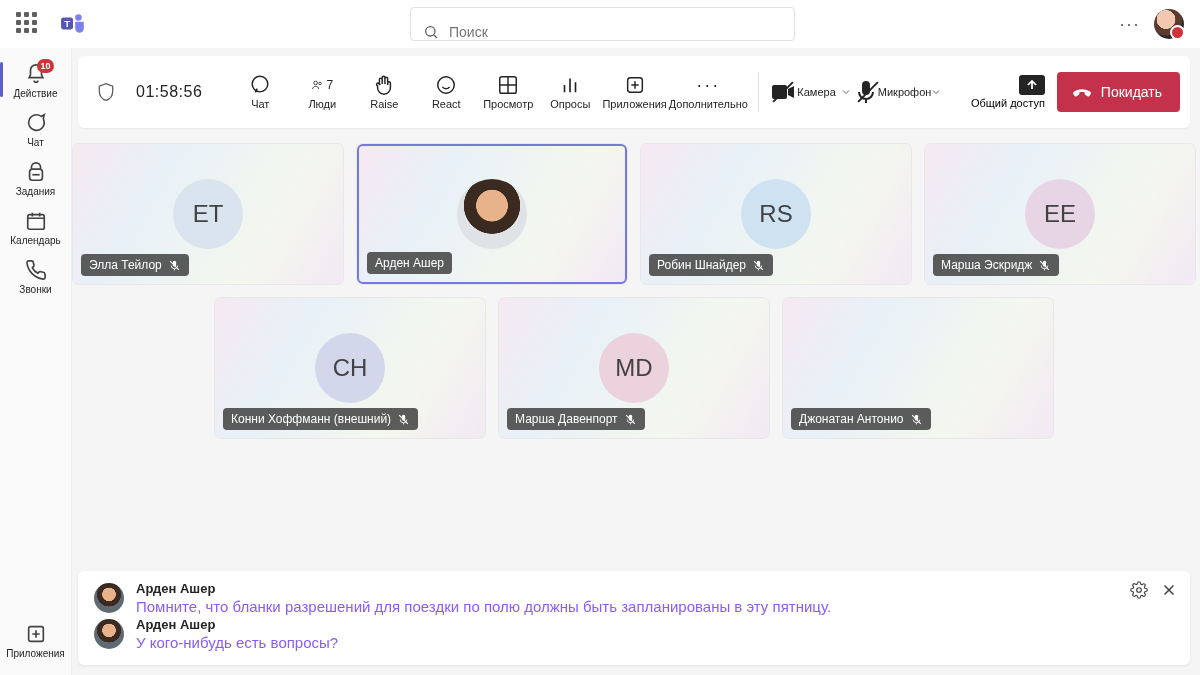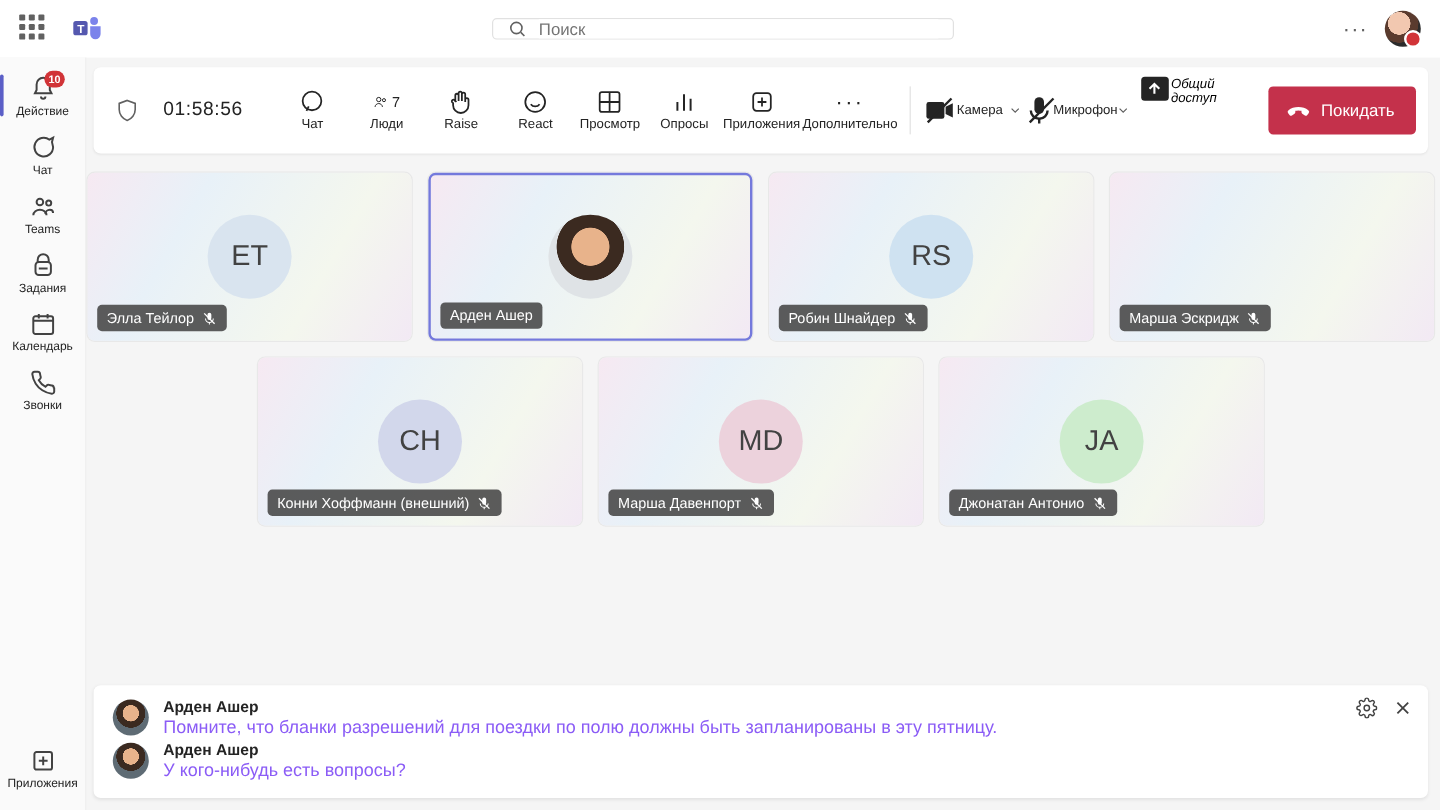--- a/index.html
+++ b/index.html
@@ -5,21 +5,21 @@
   * { box-sizing: border-box; margin: 0; padding: 0; }
   html, body { width: 1200px; height: 675px; font-family: "Segoe UI", Arial, sans-serif; background: #f5f5f5; overflow: hidden; }
   .app { display: flex; flex-direction: column; width: 100%; height: 100%; }
 
   
   .topbar { height: 48px; display: flex; align-items: center; padding: 0 16px; background: #fff; }
   .waffle { width: 24px; height: 24px; display: grid; grid-template-columns: repeat(3,5px); grid-template-rows: repeat(3,5px); gap: 3px; cursor: pointer; }
   .waffle span { background: #616161; border-radius: 1px; }
   .teams-logo { margin-left: 20px; color: #5558AF; cursor: pointer; }
   .search-wrap { flex: 1; display: flex; justify-content: center; }
-  .search { width: 385px; height: 18px; border: 1px solid #e1e1e1; border-radius: 4px; background: #fff; display: flex; align-items: flex-end; padding: 0 12px; gap: 10px; }
+  .search { width: 385px; height: 34px; border: 1px solid #e1e1e1; border-radius: 4px; background: #fff; display: flex; align-items: flex-end; padding: 0 12px; gap: 10px; }
   .search svg { color: #616161; }
   .search input { border: none; outline: none; font-size: 14px; flex: 1; color: #242424; }
   .topbar-right { display: flex; align-items: center; gap: 14px; }
   .ellipsis { color: #616161; font-size: 18px; cursor: pointer; letter-spacing: 1px; }
   .avatar-me { width: 30px; height: 30px; border-radius: 50%; position: relative; background: radial-gradient(circle at 40% 35%, #f2c8b0 0 35%, #5a3b2e 36% 60%, #2b2b2b 61% 100%); }
   .avatar-me::after { content:""; position:absolute; right:-1px; bottom:-1px; width:11px; height:11px; border-radius:50%; background:#d13438; border:2px solid #fff; }
 
   
   .body { flex: 1; display: flex; min-height: 0; }
 
@@ -43,21 +43,21 @@
   .tbtn .ticon { width:22px; height:22px; display:flex; align-items:center; justify-content:center; color:#242424; }
   .tbtn .count { margin-left:3px; font-size:12px; }
   .tbtn-row { display:flex; align-items:center; }
   .tbtn.more .ticon { font-size:18px; letter-spacing:2px; }
   .vsep { width:1px; height:40px; background:#e1e1e1; margin:0 6px; }
   .av-group { display:flex; align-items:center; gap:0; }
   .av-btn { display:flex; flex-direction:row; align-items:center; justify-content:center; width:66px; height:56px; cursor:pointer; font-size:11px; gap:2px; color:#242424; }
   .av-btn .ticon { width:24px; height:24px; display:flex; align-items:center; justify-content:center; color:#242424; position:relative; }
   .chev { width:18px; height:56px; display:flex; align-items:center; justify-content:center; color:#616161; cursor:pointer; }
   .slashline { position:absolute; width:28px; height:2px; background:#242424; transform:rotate(-45deg); top:11px; left:-2px; }
-  .share-btn { display:flex; flex-direction:row; align-items:flex-start; justify-content:center; width:100px; height:56px; cursor:pointer; font-size:11px; gap:2px;font-style:italic; }
+  .share-btn { display:flex; flex-direction:column; align-items:flex-end; justify-content:center; width:100px; height:56px; cursor:pointer; font-size:11px; gap:2px; }
   .share-btn .ticon { background:#242424; color:#fff; width:26px; height:20px; border-radius:3px; display:flex; align-items:center; justify-content:center; }
   .leave { background:#c4314b; color:#fff; height:40px; border:none; border-radius:4px; padding:0 18px 0 14px; display:flex; align-items:center; gap:8px; font-size:14px; cursor:pointer; margin-left:6px; }
 
   
   .grid-wrap { flex:1; display:flex; flex-direction:column; align-items:center; justify-content:flex-start; gap:14px; padding:0 0 4px; }
   .row { display:flex; gap:14px; }
   .tile { width:270px; height:140px; border-radius:6px; position:relative; background:linear-gradient(120deg,#f6e9f2 0%, #e8f1f8 30%, #f4f7ee 70%, #f2e9f4 100%); display:flex; align-items:center; justify-content:center; box-shadow:0 0 0 1px #e8e8e8; }
   .tile.highlight { border:2px solid #7479dc; }
   .avatar { width:70px; height:70px; border-radius:50%; display:flex; align-items:center; justify-content:center; font-size:24px; font-weight:400; color:#424242; }
   .avatar.photo { background: radial-gradient(circle at 50% 38%, #e8b38b 0 28%, #3b2a20 29% 50%, #dfe3e6 51% 100%); }
@@ -133,31 +133,20 @@
         <div class="ri-icon">
             <svg width="22" height="22" viewBox="0 0 24 24" fill="none" stroke="#424242" stroke-width="1.8">
               <path d="M21 11.5a8.5 8.5 0 1 1-3.3-6.7L21 3l-1 4z"></path>
             </svg>
           </div>
         <div class="ri-label">Чат</div>
       </div>
       <div class="rail-item">
         <div class="ri-icon">
             <svg width="22" height="22" viewBox="0 0 24 24" fill="none" stroke="#424242" stroke-width="1.8">
-              <circle cx="9" cy="8" r="3"></circle>
-              <circle cx="17" cy="9" r="2.3"></circle>
-              <path d="M3 20c0-3 3-5 6-5s6 2 6 5"></path>
-              <path d="M14 19c0-2.3 2-4 4-4s3 1 3 3"></path>
-            </svg>
-          </div>
-        <div class="ri-label">Teams</div>
-      </div>
-      <div class="rail-item">
-        <div class="ri-icon">
-            <svg width="22" height="22" viewBox="0 0 24 24" fill="none" stroke="#424242" stroke-width="1.8">
               <path d="M7 7a5 5 0 0 1 10 0v2H7z"></path>
               <rect x="5" y="9" width="14" height="12" rx="3"></rect>
               <path d="M8 15h8"></path>
             </svg>
           </div>
         <div class="ri-label">Задания</div>
       </div>
       <div class="rail-item">
         <div class="ri-icon">
             <svg width="22" height="22" viewBox="0 0 24 24" fill="none" stroke="#424242" stroke-width="1.8">
@@ -344,20 +333,21 @@
               <div class="nametag">
                 <span>Робин Шнайдер</span>
                 <svg class="mi" viewBox="0 0 24 24" fill="#fff">
                   <rect x="9" y="3" width="6" height="11" rx="3"></rect>
                   <path d="M6 12a6 6 0 0 0 12 0M12 18v3" stroke="#fff" stroke-width="1.6" fill="none"></path>
                   <line x1="4" y1="4" x2="20" y2="20" stroke="#fff" stroke-width="2"></line>
                 </svg>
               </div>
             </div>
             <div class="tile">
+              <div class="avatar" style="background:#e7d5e6">EE</div>
               <div class="nametag">
                 <span>Марша Эскридж</span>
                 <svg class="mi" viewBox="0 0 24 24" fill="#fff">
                   <rect x="9" y="3" width="6" height="11" rx="3"></rect>
                   <path d="M6 12a6 6 0 0 0 12 0M12 18v3" stroke="#fff" stroke-width="1.6" fill="none"></path>
                   <line x1="4" y1="4" x2="20" y2="20" stroke="#fff" stroke-width="2"></line>
                 </svg>
               </div>
             </div>
           </div>
@@ -378,21 +368,20 @@
               <div class="nametag">
                 <span>Марша Давенпорт</span>
                 <svg class="mi" viewBox="0 0 24 24" fill="#fff">
                   <rect x="9" y="3" width="6" height="11" rx="3"></rect>
                   <path d="M6 12a6 6 0 0 0 12 0M12 18v3" stroke="#fff" stroke-width="1.6" fill="none"></path>
                   <line x1="4" y1="4" x2="20" y2="20" stroke="#fff" stroke-width="2"></line>
                 </svg>
               </div>
             </div>
             <div class="tile">
-              <div class="avatar" style="background:#cdeccd">JA</div>
               <div class="nametag">
                 <span>Джонатан Антонио</span>
                 <svg class="mi" viewBox="0 0 24 24" fill="#fff">
                   <rect x="9" y="3" width="6" height="11" rx="3"></rect>
                   <path d="M6 12a6 6 0 0 0 12 0M12 18v3" stroke="#fff" stroke-width="1.6" fill="none"></path>
                   <line x1="4" y1="4" x2="20" y2="20" stroke="#fff" stroke-width="2"></line>
                 </svg>
               </div>
             </div>
           </div>

